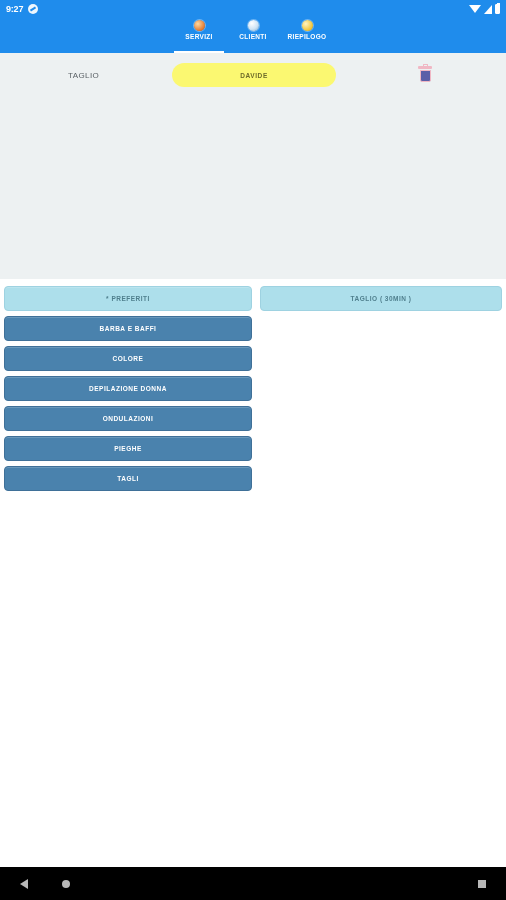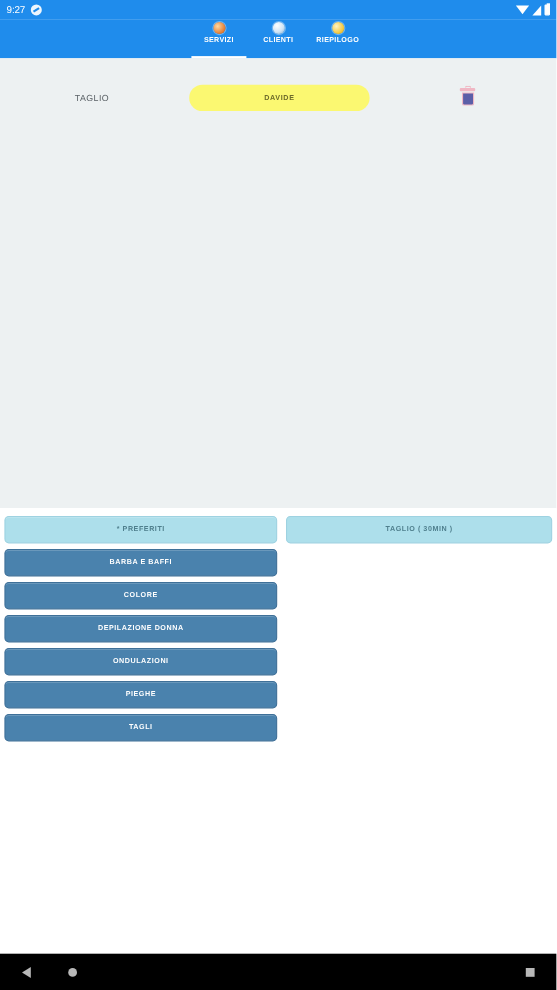--- a/index.html
+++ b/index.html
@@ -11,21 +11,21 @@
   }
   #app { position:relative; width:506px; height:900px; background:#ffffff; }
 
   
   .status-bar {
     height:18px; background:#1f8cec;
     display:flex; align-items:center; justify-content:space-between;
     padding:0 6px;
   }
   .status-left { display:flex; align-items:center; gap:5px; }
-  .status-time { color:#ffffff; font-size:9px; font-weight:normal; letter-spacing:-0.2px; }
+  .status-time { color:#ffffff; font-size:9px; font-weight:bold; letter-spacing:-0.2px; }
   .status-appicon {
     width:10px; height:10px; border-radius:50%;
     background:#ffffff; position:relative; opacity:.92;
   }
   .status-appicon::after{
     content:""; position:absolute; left:2px; top:4px;
     width:6px; height:2px; background:#1f8cec; transform:rotate(-32deg);
   }
   .status-right { display:flex; align-items:center; gap:3px; }
   .ic-wifi {
@@ -68,21 +68,21 @@
     color:#ffffff; font-size:6.5px; font-weight:bold; letter-spacing:.3px;
     white-space:nowrap;
   }
   .tab.active .tab-underline {
     position:absolute; left:2px; right:2px; bottom:0;
     height:2px; background:#ffffff;
   }
 
   
   .services-panel {
-    background:#edf1f2; height:409px; padding-top:18px;
+    background:#edf1f2; height:226px; padding-top:4px;
   }
   .service-row {
     height:36px; display:flex; align-items:center; position:relative;
   }
   .service-name {
     position:absolute; left:68px;
     color:#5a6166; font-size:8px; letter-spacing:.4px;
   }
   .service-chip {
     position:absolute; left:172px; width:164px; height:24px;

